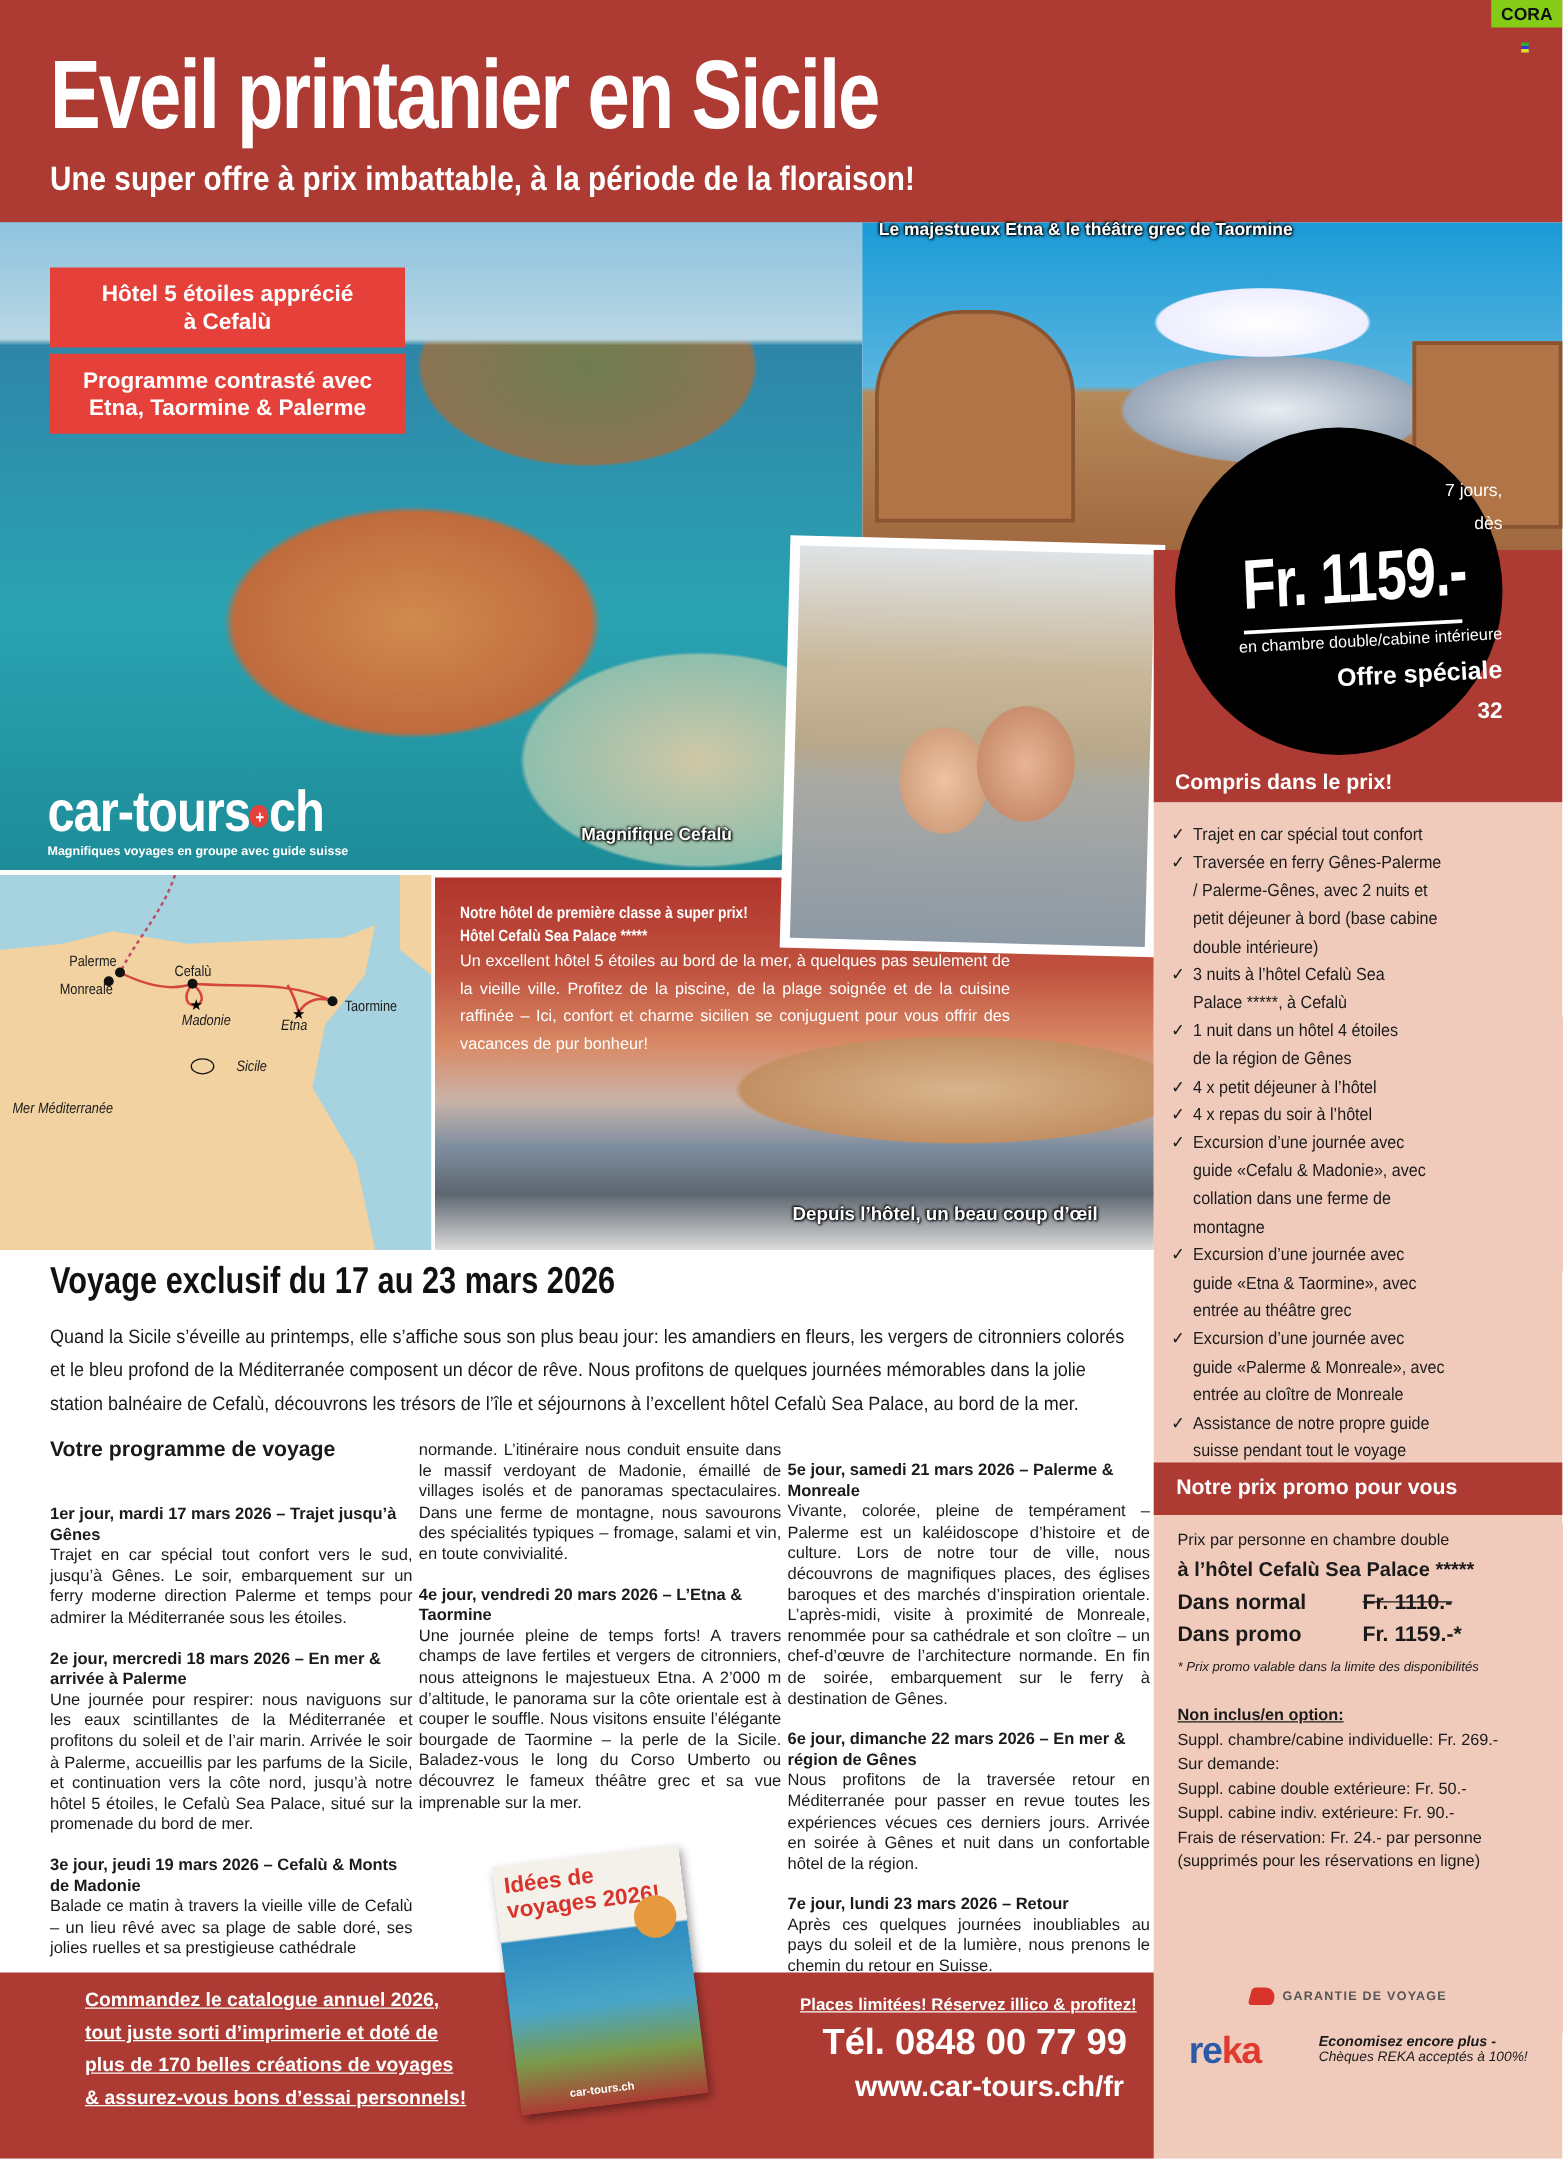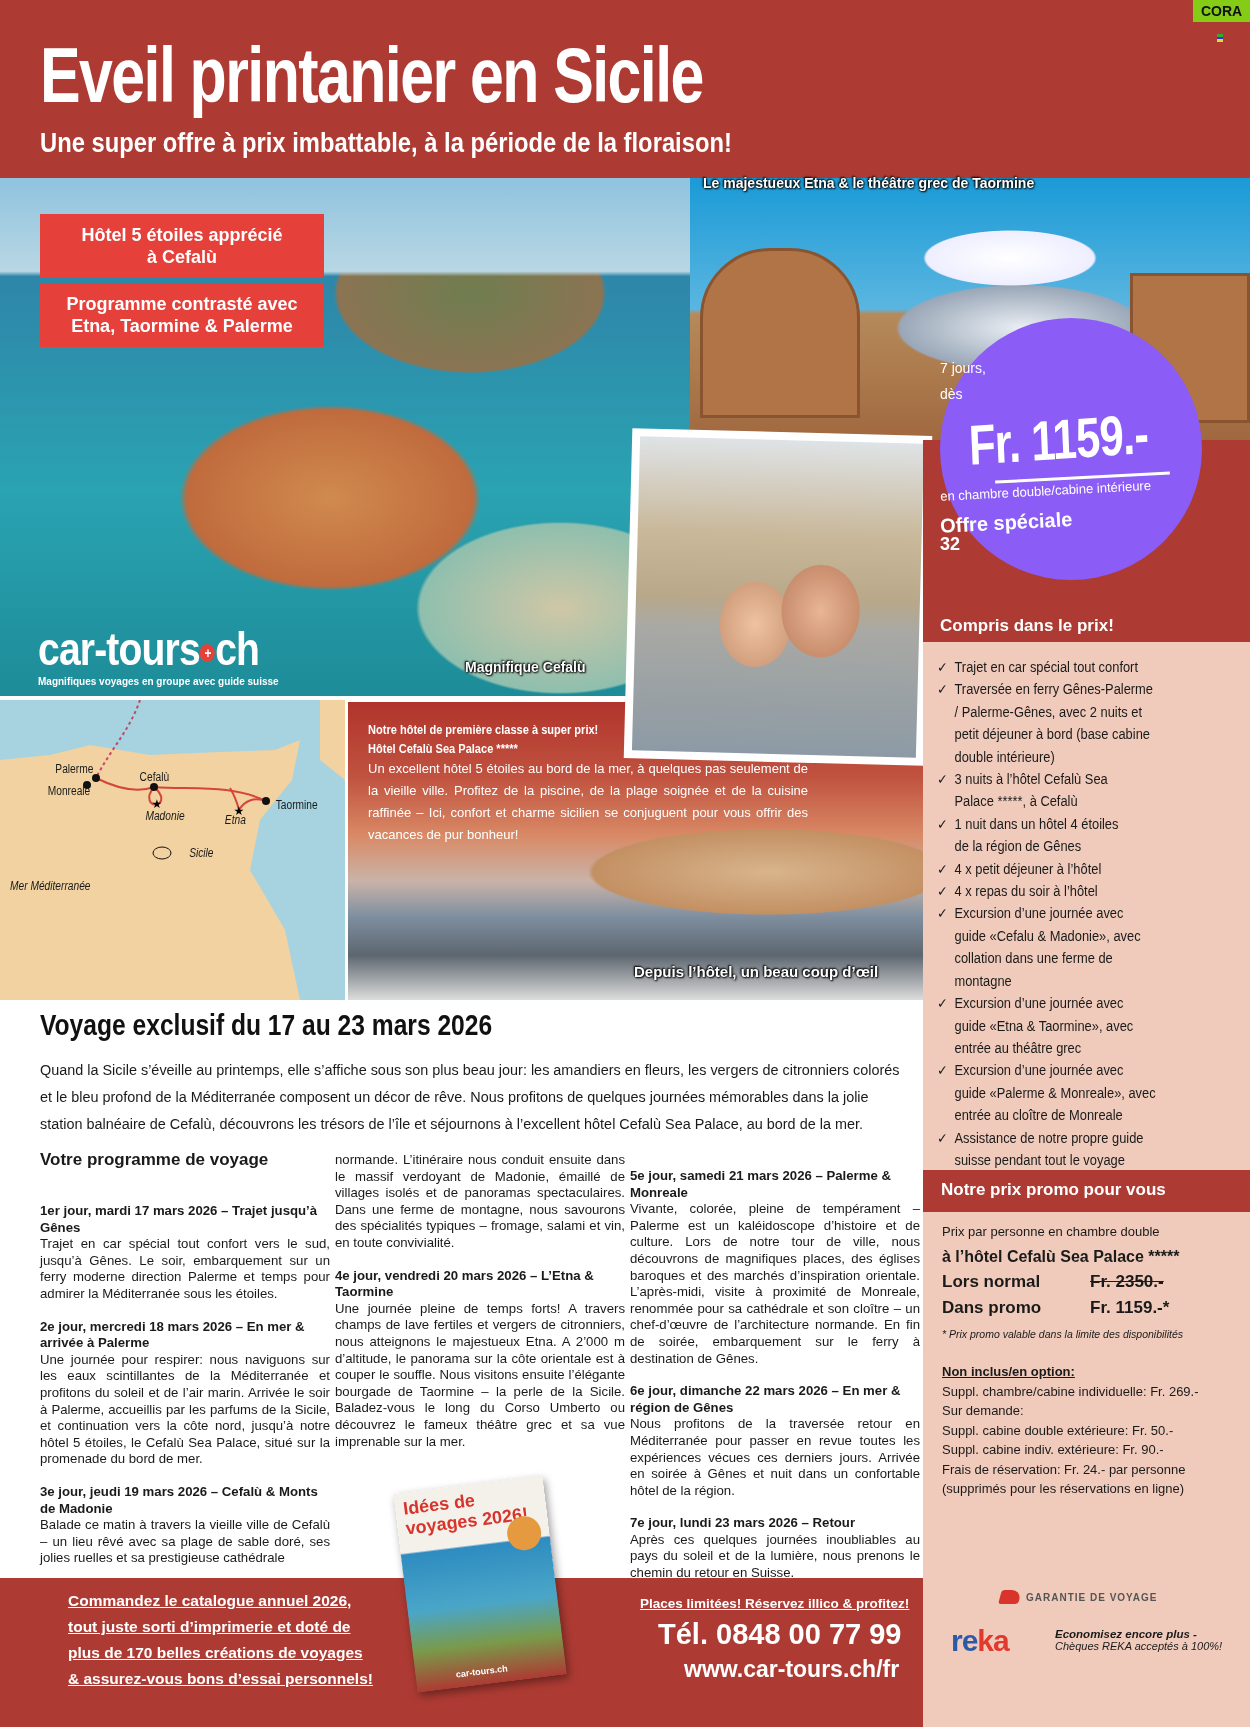--- a/index.html
+++ b/index.html
@@ -30,21 +30,21 @@
   .photo-hotel{left:348px;top:702px;width:575px;height:298px;background:
     radial-gradient(ellipse 250px 60px at 420px 170px,#d8b48c 0%,#c39063 70%,transparent 72%),
     linear-gradient(180deg,#b1342c 0%,#c0523f 25%,#d98a66 45%,#c9b3a8 60%,#7f8fa0 72%,#5d6670 85%,#dcdcdc 100%)}
   .map{left:0;top:700px;width:345px;height:300px;background:#a7d3e0;overflow:hidden}
   .caption{color:#fff;font-weight:bold;font-size:14px;text-shadow:0 0 2px #000,1px 1px 2px #000,-1px -1px 2px #000;white-space:nowrap}
   .badge{left:40px;width:284px;background:#e5403a;color:#fff;font-weight:bold;font-size:18px;text-align:center;line-height:22px;display:flex;align-items:center;justify-content:center;flex-direction:column}
   .logo{left:38px;top:622px;font-weight:bold;font-size:46px;color:#fff;transform:scaleX(0.85);transform-origin:left top;letter-spacing:-1px}
   .logo-sub{left:38px;top:676px;font-size:10px;color:#fff;font-weight:bold}
   .swiss{display:inline-block;width:18px;height:18px;background:#e5403a;border-radius:50%;color:#fff;font-size:14px;line-height:18px;text-align:center;vertical-align:middle}
   
-  .circle{left:940px;top:318px;width:262px;height:262px;border-radius:50%;background:#8b5cf6;color:#fff;text-align:left}
+  .circle{left:940px;top:342px;width:262px;height:262px;border-radius:50%;background:#000000;color:#fff;text-align:right}
   .circle .days{position:absolute;top:42px;width:100%;font-size:14px}
   .circle .des{position:absolute;top:68px;width:100%;font-size:14px}
   .circle .price{position:absolute;top:88px;width:100%;font-weight:bold;font-size:56px;transform:scaleX(0.78) rotate(-3deg);letter-spacing:-1px}
   .circle .line{position:absolute;left:55px;top:158px;width:175px;height:3px;background:#fff;transform:rotate(-3deg)}
   .circle .room{position:absolute;top:164px;width:100%;font-size:13px;transform:rotate(-3deg)}
   .circle .offre{position:absolute;top:190px;width:100%;font-weight:bold;font-size:20px;transform:rotate(-3deg)}
   .circle .num{position:absolute;top:216px;width:100%;font-weight:bold;font-size:18px}
   .sidebar-red{left:923px;top:440px;width:327px;height:202px;background:#ad3b33}
   .compris-title{left:940px;top:616px;font-weight:bold;font-size:17px;color:#fff}
   .sidebar-pink{left:923px;top:642px;width:327px;height:1085px;background:#f0cbbb}
@@ -179,22 +179,22 @@
   <li style="width:235px">Excursion d’une journée avec guide «Etna &amp; Taormine», avec entrée au théâtre grec</li>
   <li style="width:240px">Excursion d’une journée avec guide «Palerme &amp; Monreale», avec entrée au cloître de Monreale</li>
   <li style="width:225px">Assistance de notre propre guide suisse pendant tout le voyage</li>
 </ul>
 
 <div class="abs promo-bar">Notre prix promo pour vous</div>
 <div class="abs promo-body">
   <div class="pp-small">Prix par personne en chambre double</div>
   <div class="pp-hotel">à l’hôtel Cefalù Sea Palace *****</div>
   <div class="pp-row">
-      <span>Lors normal</span>
-      <span class="strike">Fr. 2350.-</span>
+      <span>Dans normal</span>
+      <span class="strike">Fr. 1110.-</span>
     </div>
   <div class="pp-row">
       <span>Dans promo</span>
       <span>Fr. 1159.-*</span>
     </div>
   <div class="pp-note">* Prix promo valable dans la limite des disponibilités</div>
   <div class="pp-non">
     <div class="u">Non inclus/en option:</div>
     <div>Suppl. chambre/cabine individuelle: Fr. 269.-</div>
     <div>Sur demande:</div>

